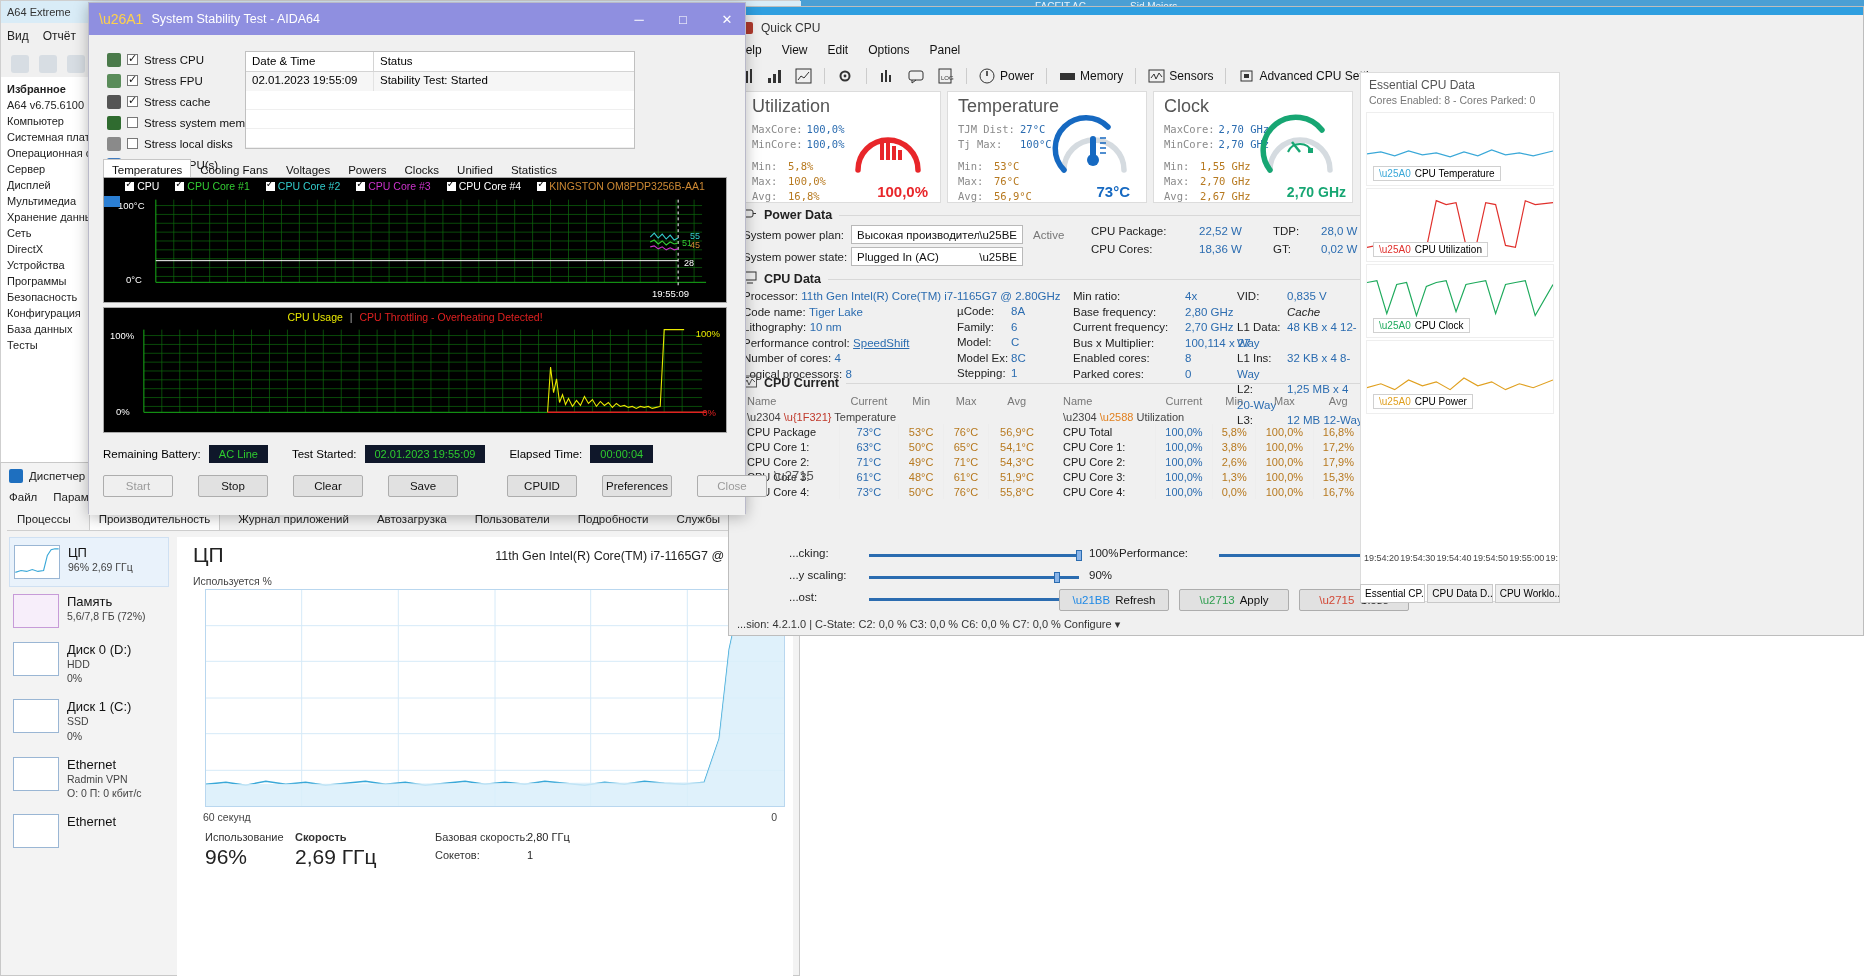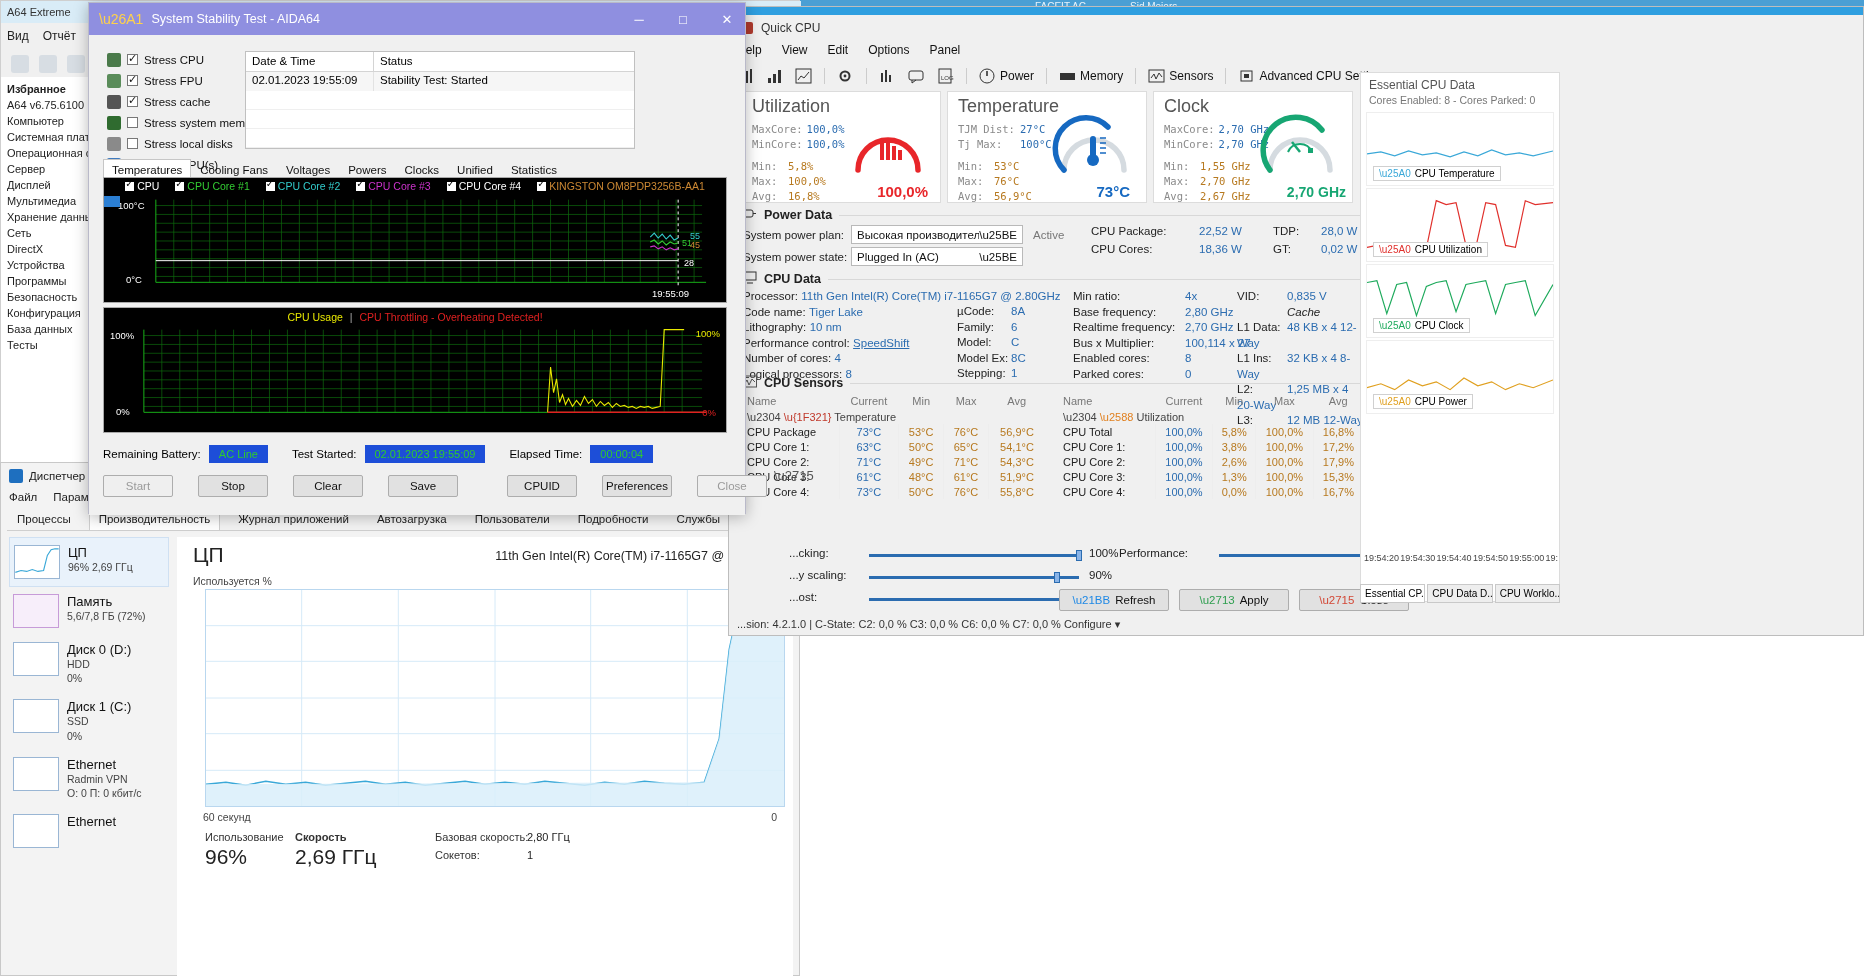--- a/index.html
+++ b/index.html
@@ -78,21 +78,21 @@
   .sst-tab { padding:4px 8px 5px; border:1px solid transparent; border-bottom:none; color:#111; }
   .sst-tab.active { background:#fff; border-color:#c6c6c6; }
   #temp-chart { position:absolute; left:14px; top:142px; width:624px; height:126px; background:#000; border:1px solid #a9a9a9; }
   #usage-chart { position:absolute; left:14px; top:272px; width:624px; height:126px; background:#000; border:1px solid #a9a9a9; }
   .chart-legend { position:absolute; left:0; top:2px; width:100%; display:flex; gap:16px; justify-content:center; font-size:10.5px; }
   .lg { display:flex; align-items:center; gap:3px; }
   .lg .cb { width:9px;height:9px;background:#fff;position:relative;display:inline-block; }
   .lg .cb:after{content:"\2713";position:absolute;left:0;top:-4px;font-size:10px;color:#000;}
   .grid-svg { position:absolute; left:0; top:0; width:100%; height:100%; }
   #sst-status { position:absolute; left:14px; top:404px; width:624px; height:30px; display:flex; align-items:center; font-size:11.5px; }
-  .stat-box { background:#1d4ed8; padding:3px 10px; font-size:11px; margin-left:8px; }
+  .stat-box { background:#0f172a; padding:3px 10px; font-size:11px; margin-left:8px; }
   #sst-buttons { position:absolute; left:0; top:440px; width:100%; display:flex; gap:25px; padding:0 14px; align-items:center; }
   .btn { height:22px; min-width:70px; padding:0 12px; border:1px solid #adadad; background:#e1e1e1; font-size:11.5px;
     color:#111; display:flex; align-items:center; justify-content:center; border-radius:2px; }
   .btn.dis { color:#9a9a9a; background:#efefef; }
 
   
   #qcpu { left:728px; top:6px; width:1136px; height:630px; background:#f0f0f0; border:1px solid #bdbdbd; }
   #qcpu-tb-strip { position:absolute; left:0; top:0; width:100%; height:8px; background:#2f9fe0; }
   #qcpu-title { position:absolute; left:0; top:8px; width:100%; height:26px; display:flex; align-items:center;
     gap:8px; padding-left:10px; font-size:12px; color:#333; }
@@ -549,21 +549,21 @@
       <div><span class="dlabel" style="display:inline-block;width:54px">µCode:</span><span class="dval">8A</span></div>
       <div><span class="dlabel" style="display:inline-block;width:54px">Family:</span><span class="dval">6</span></div>
       <div><span class="dlabel" style="display:inline-block;width:54px">Model:</span><span class="dval">C</span></div>
       <div><span class="dlabel" style="display:inline-block;width:54px">Model Ex:</span><span class="dval">8C</span></div>
       <div><span class="dlabel" style="display:inline-block;width:54px">Stepping:</span><span class="dval">1</span></div>
     </div>
 
     <div style="position:absolute;left:330px;top:18px;line-height:15.5px">
       <div><span class="dlabel" style="display:inline-block;width:112px">Min ratio:</span><span class="dval">4x</span></div>
       <div><span class="dlabel" style="display:inline-block;width:112px">Base frequency:</span><span class="dval">2,80 GHz</span></div>
-      <div><span class="dlabel" style="display:inline-block;width:112px">Realtime frequency:</span><span class="dval">2,70 GHz</span></div>
+      <div><span class="dlabel" style="display:inline-block;width:112px">Current frequency:</span><span class="dval">2,70 GHz</span></div>
       <div><span class="dlabel" style="display:inline-block;width:112px">Bus x Multiplier:</span><span class="dval">100,114 x 27</span></div>
       <div><span class="dlabel" style="display:inline-block;width:112px">Enabled cores:</span><span class="dval">8</span></div>
       <div><span class="dlabel" style="display:inline-block;width:112px">Parked cores:</span><span class="dval">0</span></div>
     </div>
 
     <div style="position:absolute;left:494px;top:18px;line-height:15.5px">
       <div><span class="dlabel" style="display:inline-block;width:50px">VID:</span><span class="dval">0,835 V</span></div>
       <div style="padding-left:50px;font-style:italic;color:#222;font-size:11.5px">Cache</div>
       <div><span class="dlabel" style="display:inline-block;width:50px">L1 Data:</span><span class="dval">48 KB x 4  12-Way</span></div>
       <div><span class="dlabel" style="display:inline-block;width:50px">L1 Ins:</span><span class="dval">32 KB x 4  8-Way</span></div>
@@ -571,21 +571,21 @@
       <div><span class="dlabel" style="display:inline-block;width:50px">L3:</span><span class="dval">12 MB  12-Way</span></div>
     </div>
   </div>
 
   <div class="abs" style="left:14px; top:368px; width:620px; height:150px;">
     <div class="sec-hdr">
       <span><svg width="14" height="13" viewBox="0 0 14 13">
             <rect x="0.5" y="1" width="13" height="11" fill="none" stroke="#555"></rect>
             <polyline points="2,8 4,5 6,10 9,4 12,7" fill="none" stroke="#555"></polyline>
           </svg></span>
-      <span>CPU Sensors</span>
+      <span>CPU Current</span>
       <span class="sec-line"></span>
     </div>
     <div style="position:absolute;left:0;top:18px;width:302px">
       <table class="sensor-tbl">
         <thead>
             <tr>
           <th style="width:96px;text-align:left">Name</th>
           <th>Current</th>
           <th>Min</th>
           <th>Max</th>

